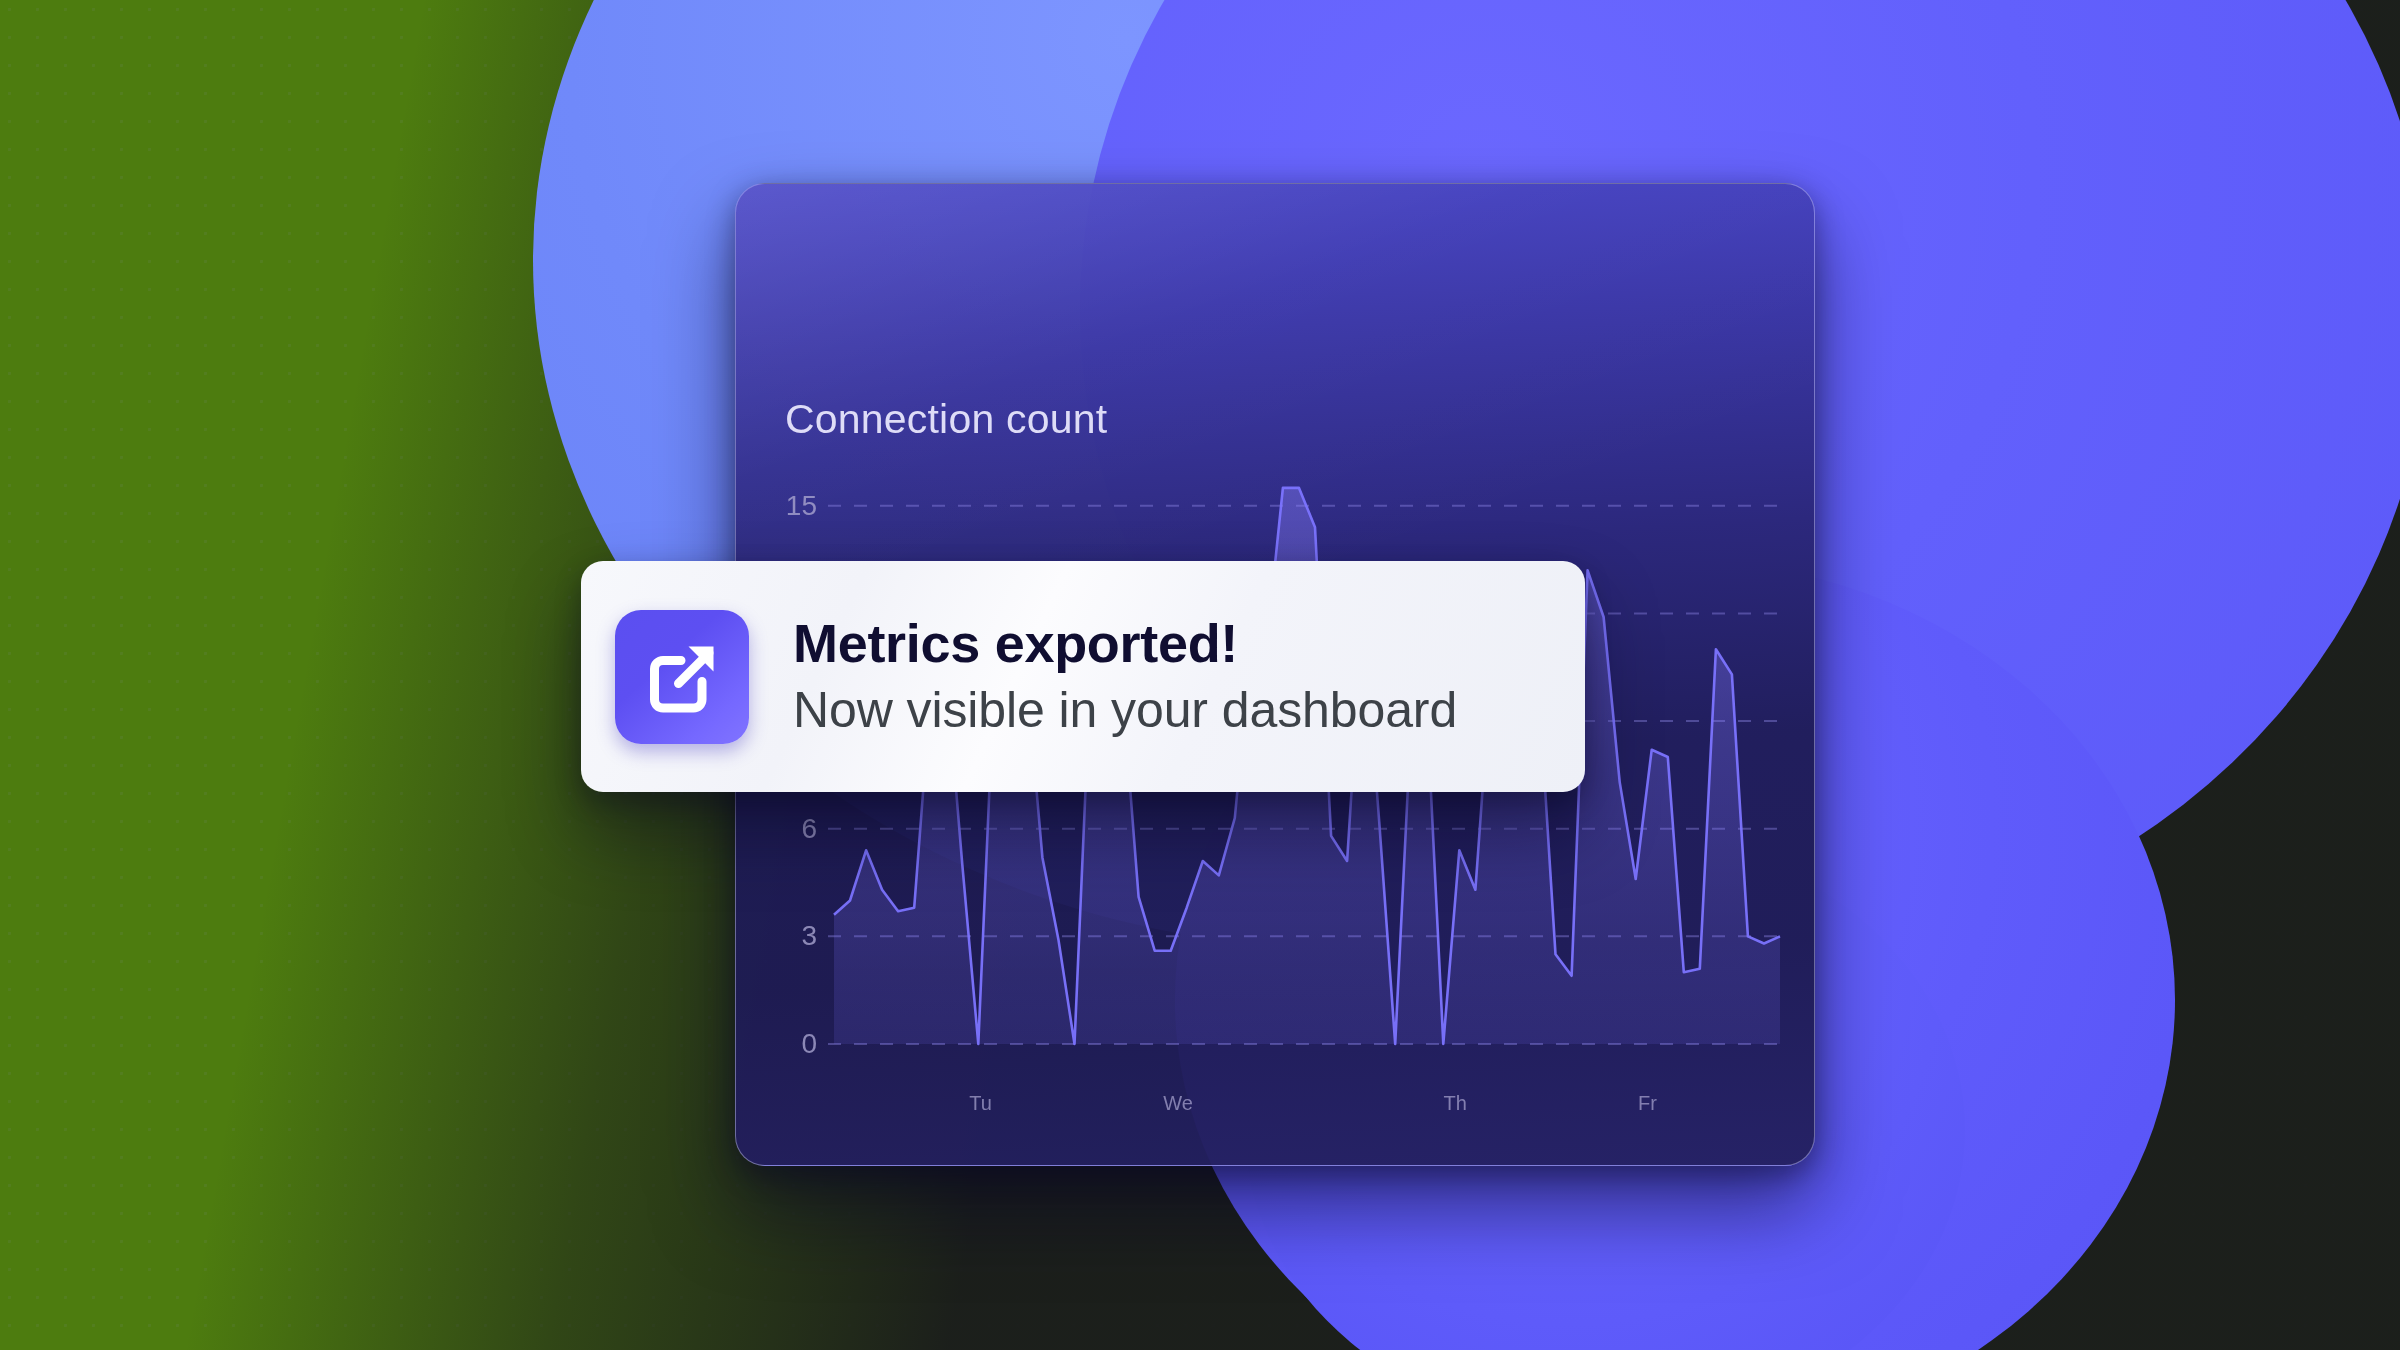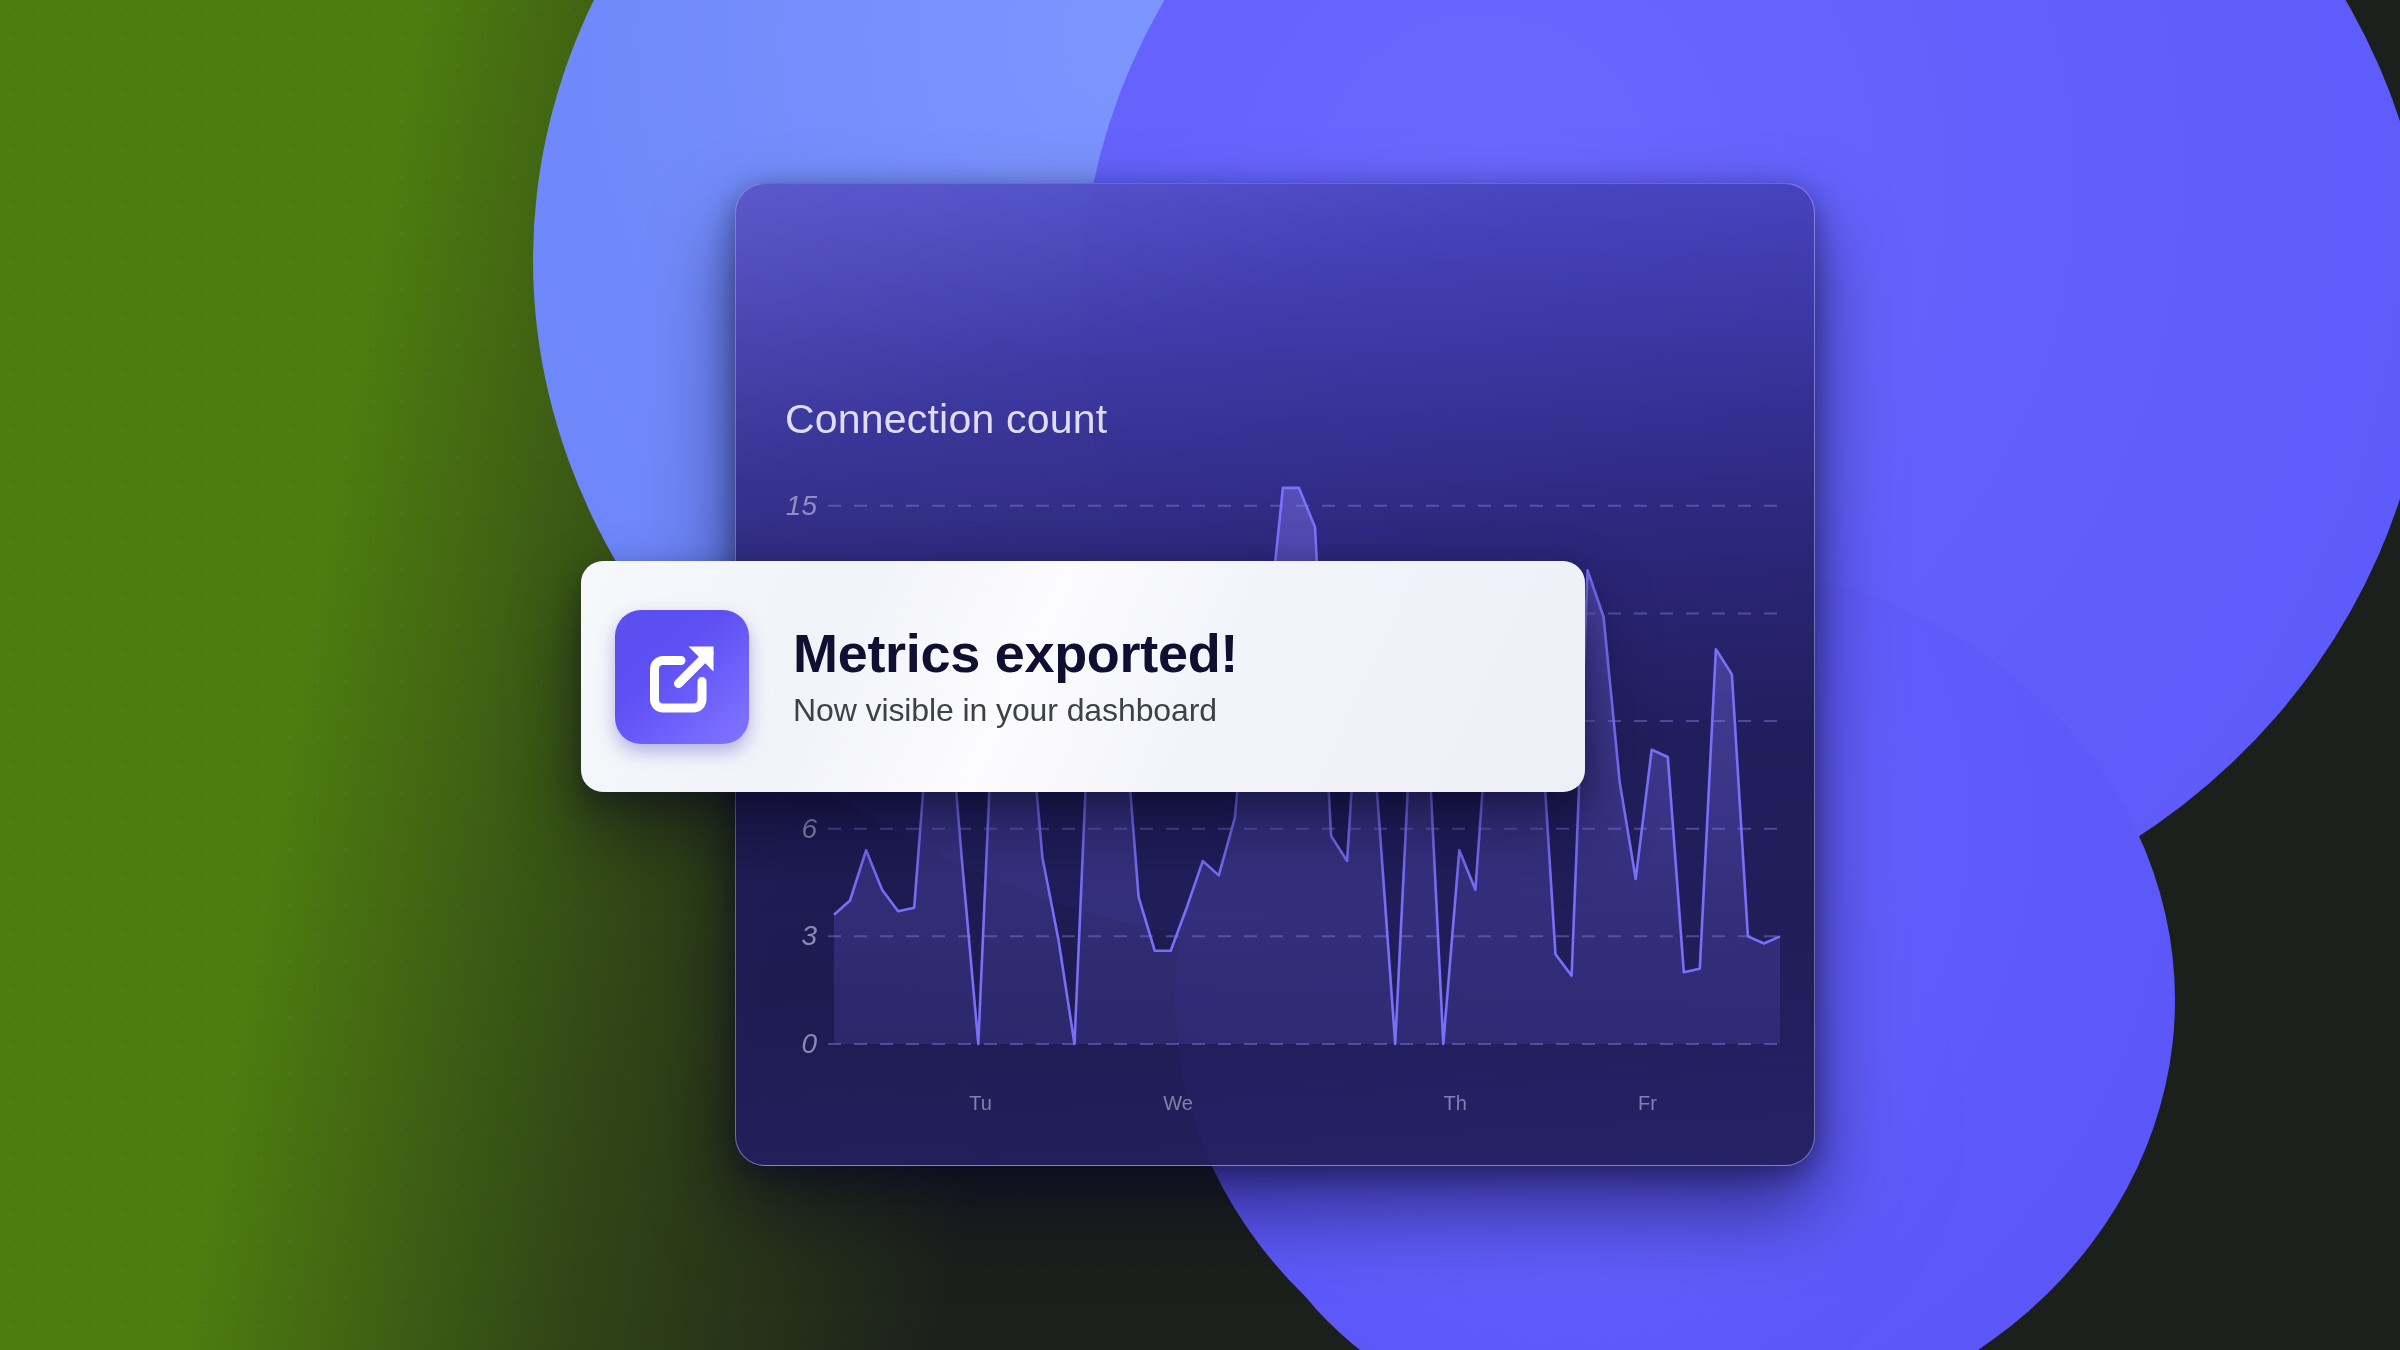--- a/index.html
+++ b/index.html
@@ -117,21 +117,20 @@
   }
   .ylabel {
     position: absolute;
     right: 0;
     transform: translateY(-50%);
     font-size: 28px;
     color: #a8a4cf;
     opacity: 0.80;
     text-align: left;
     white-space: nowrap;
-    font-style: italic;
   }
   .ylabels {
     position: absolute;
     left: 33px;
     top: 0;
     width: 48px;
     height: 983px;
   }
   .xlabel {
     position: absolute;
@@ -183,21 +182,21 @@
   .toast-title {
     font-size: 54px;
     font-weight: 700;
     color: #100e31;
     line-height: 1.06;
     letter-spacing: -0.3px;
     white-space: nowrap;
   }
   .toast-sub {
     margin-top: 11px;
-    font-size: 32px;
+    font-size: 50px;
     font-weight: 400;
     color: #3d4248;
     line-height: 1.1;
     letter-spacing: -0.1px;
     white-space: nowrap;
   }
 </style>
 </head>
 <body>
 

